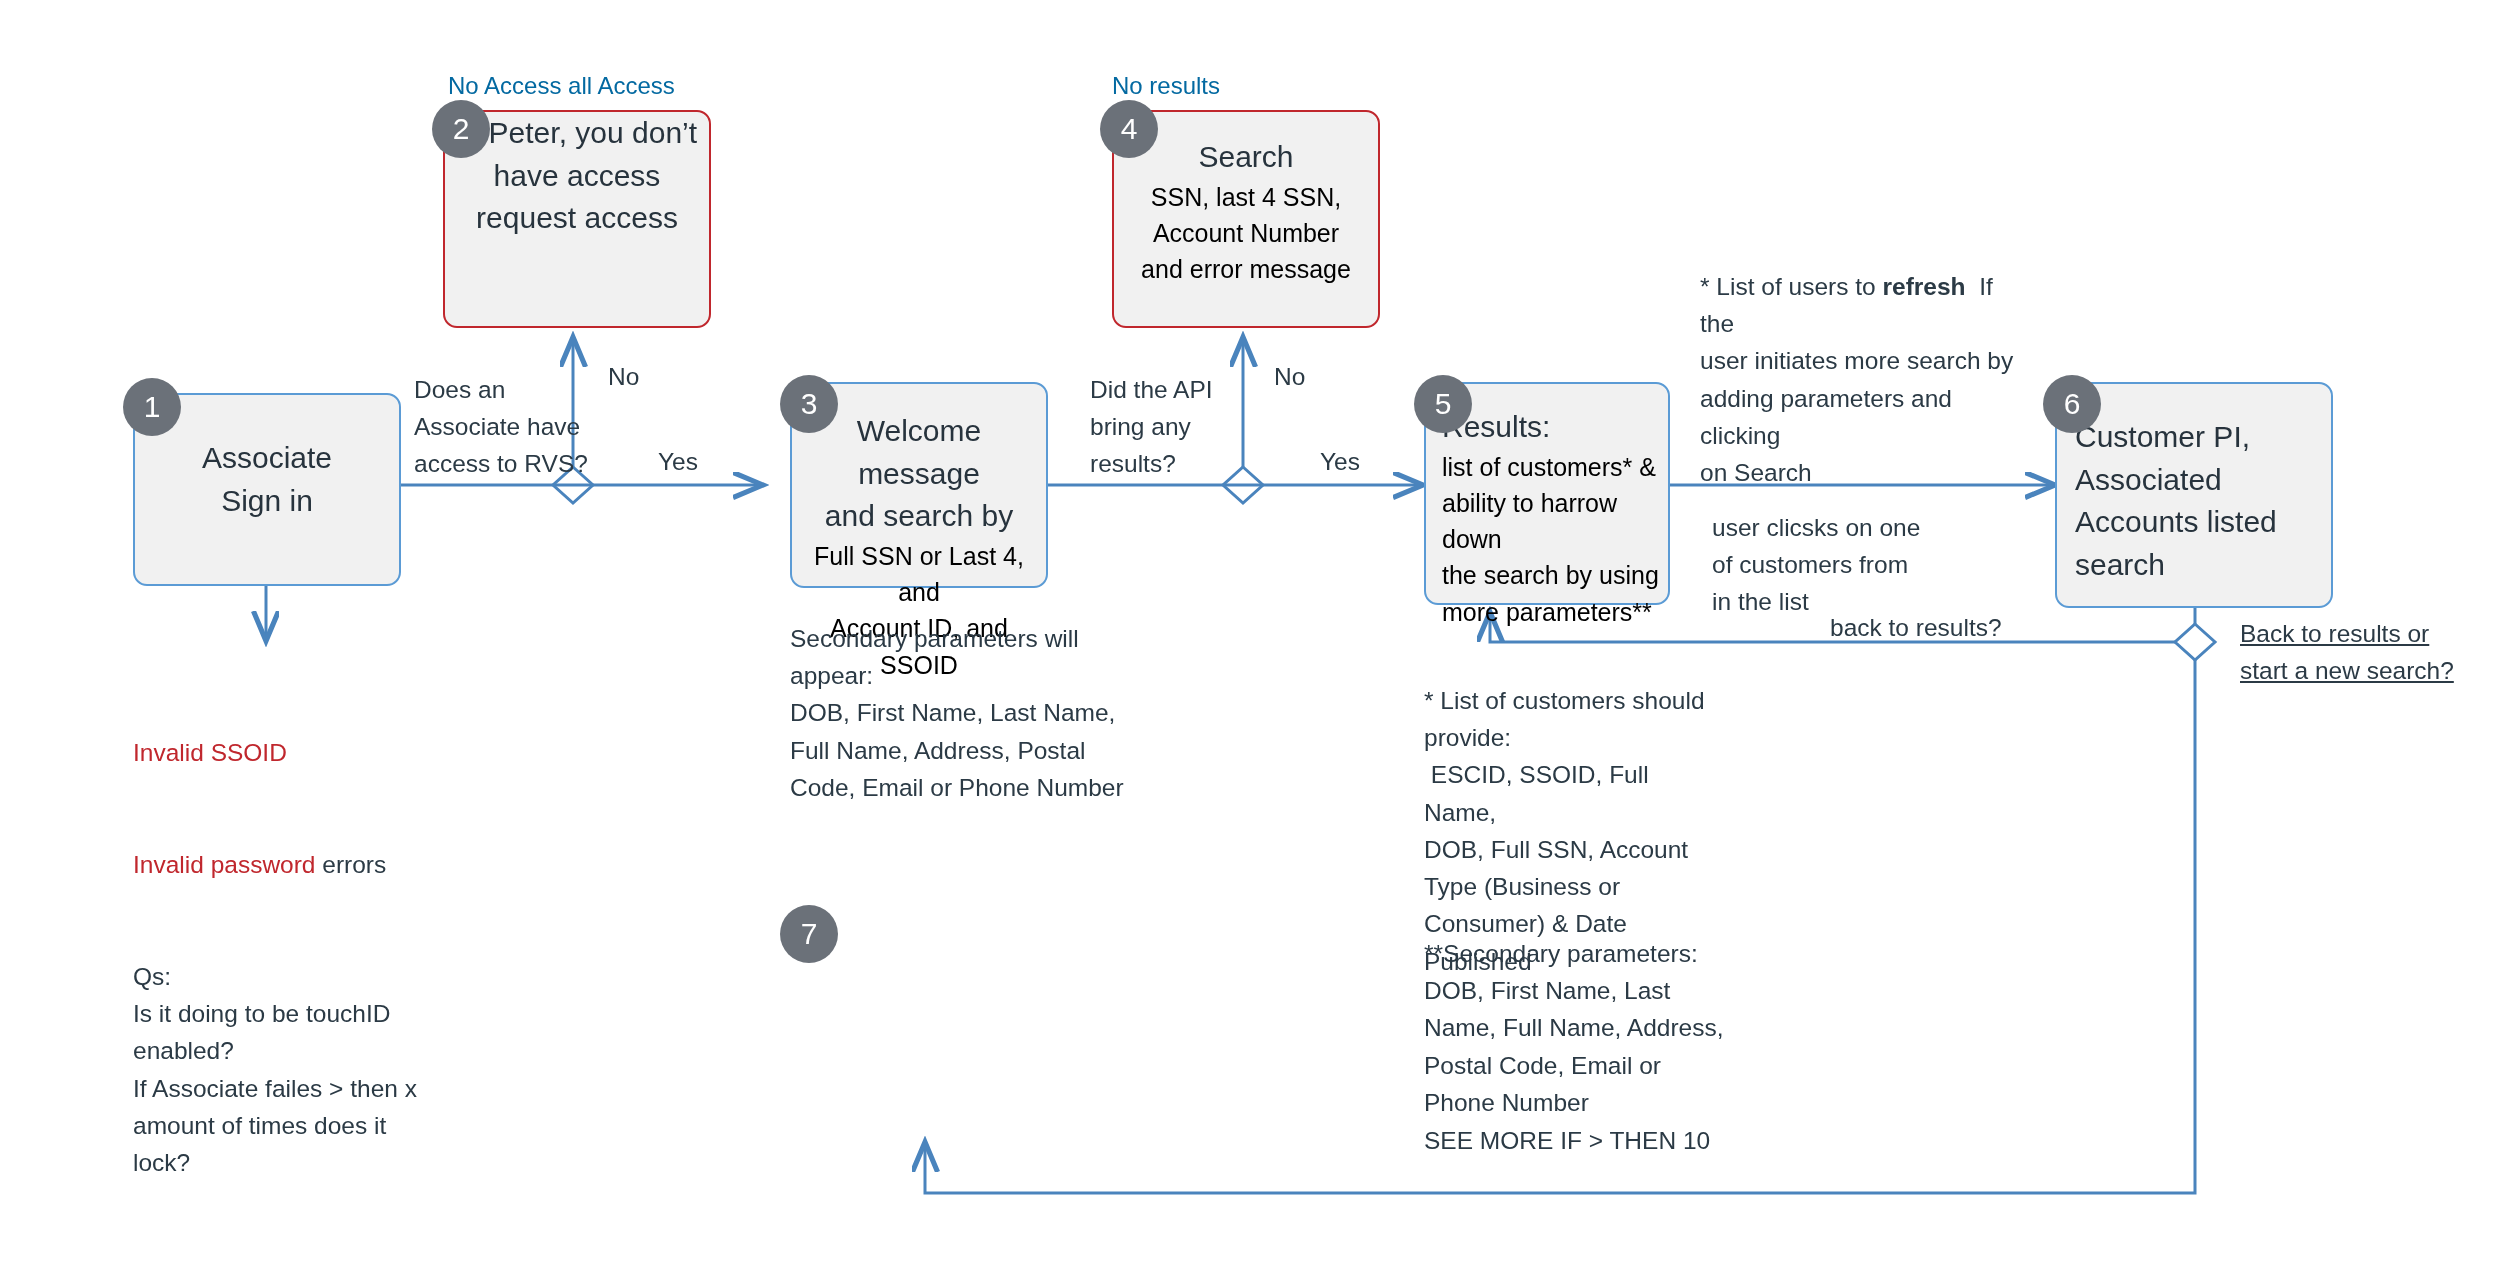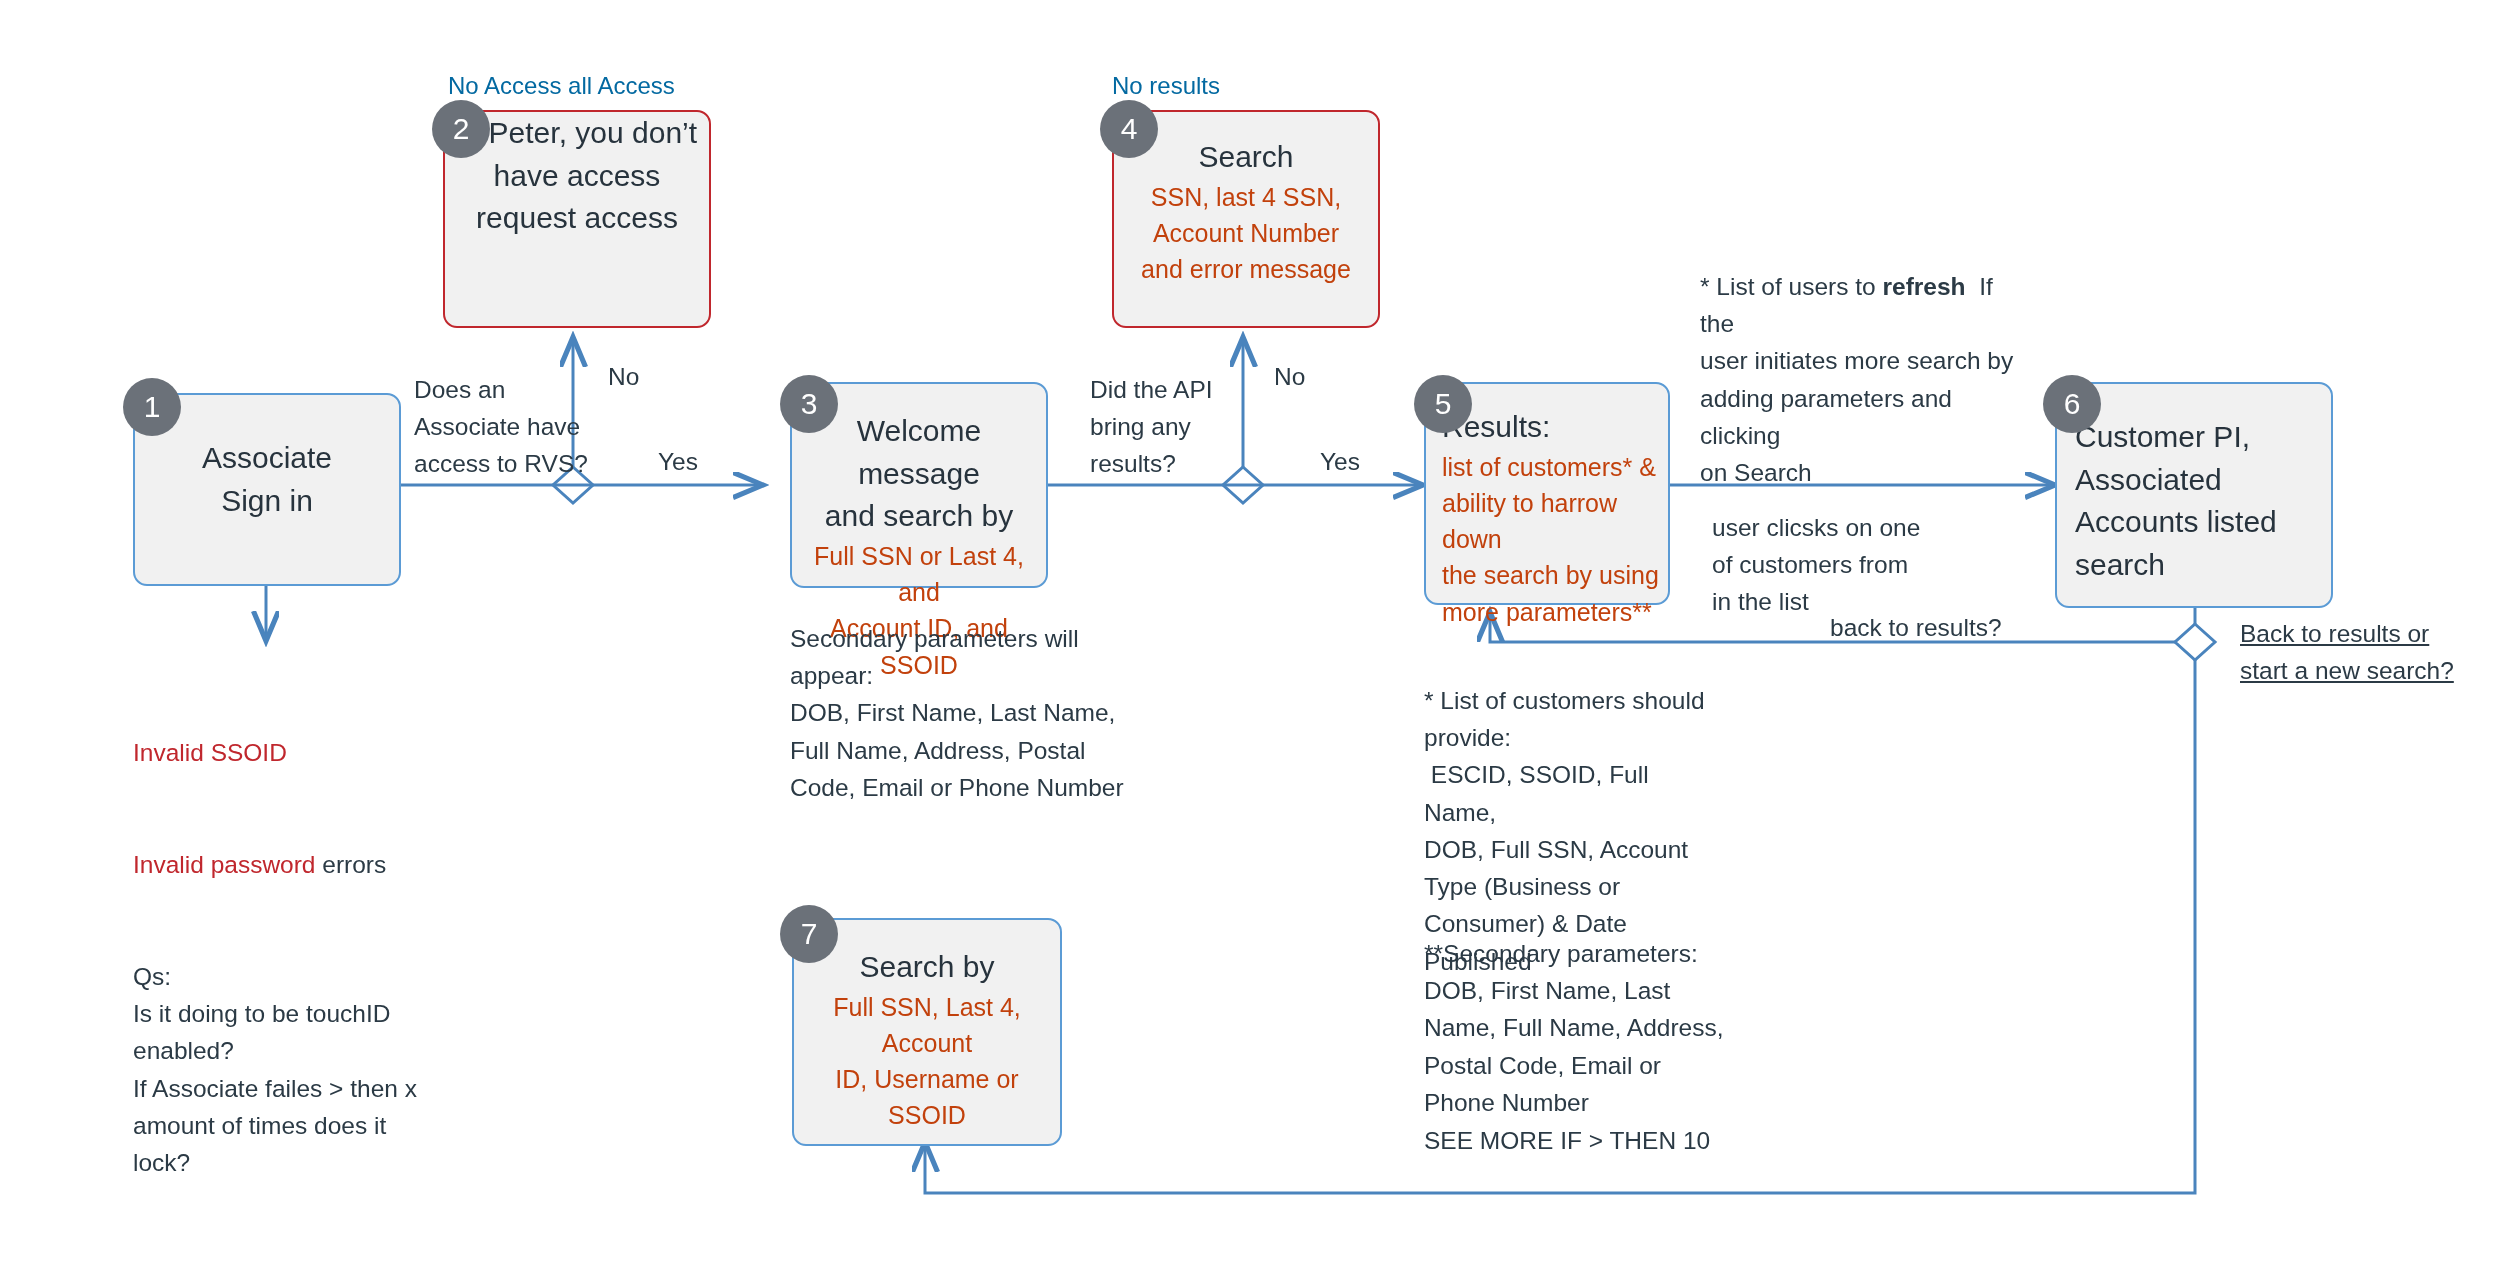--- a/index.html
+++ b/index.html
@@ -35,21 +35,21 @@
   .node .title{
     font-size:30px;
     line-height:1.42;
     text-align:center;
     color:#27333d;
   }
   .node .sub{
     font-size:25px;
     line-height:1.45;
     text-align:center;
-    color:#c2410c;
+    color:#000000;
   }
   .node.left-align .title,.node.left-align .sub{ text-align:left; width:100%; }
   .badge{
     position:absolute;
     width:58px;height:58px;
     border-radius:50%;
     background:#6b7179;
     color:#ffffff;
     font-size:30px;
     display:flex;
@@ -160,25 +160,20 @@
 
   <div class="badge" style="left:2043px; top:375px;">6</div>
   <div class="node left-align" style="left:2055px; top:382px; width:278px; height:226px; justify-content:flex-start; padding:32px 0 0 18px;">
     <div class="title">Customer PI,</div>
     <div class="title">Associated</div>
     <div class="title">Accounts listed</div>
     <div class="title">search</div>
   </div>
 
   <div class="badge" style="left:780px; top:905px;">7</div>
-  <div class="node" style="left:792px; top:918px; width:270px; height:228px; justify-content:flex-start; padding-top:26px;">
-    <div class="title">Search by</div>
-    <div class="sub">Full SSN, Last 4, Account</div>
-    <div class="sub">ID, Username or SSOID</div>
-  </div>
 
   <div class="edge-label" style="left:414px; top:372px;">Does an
 Associate have
 access to RVS?</div>
   <div class="edge-label" style="left:608px; top:359px;">No</div>
   <div class="edge-label" style="left:658px; top:444px;">Yes</div>
 
   <div class="edge-label" style="left:1090px; top:372px;">Did the API
 bring any
 results?</div>

